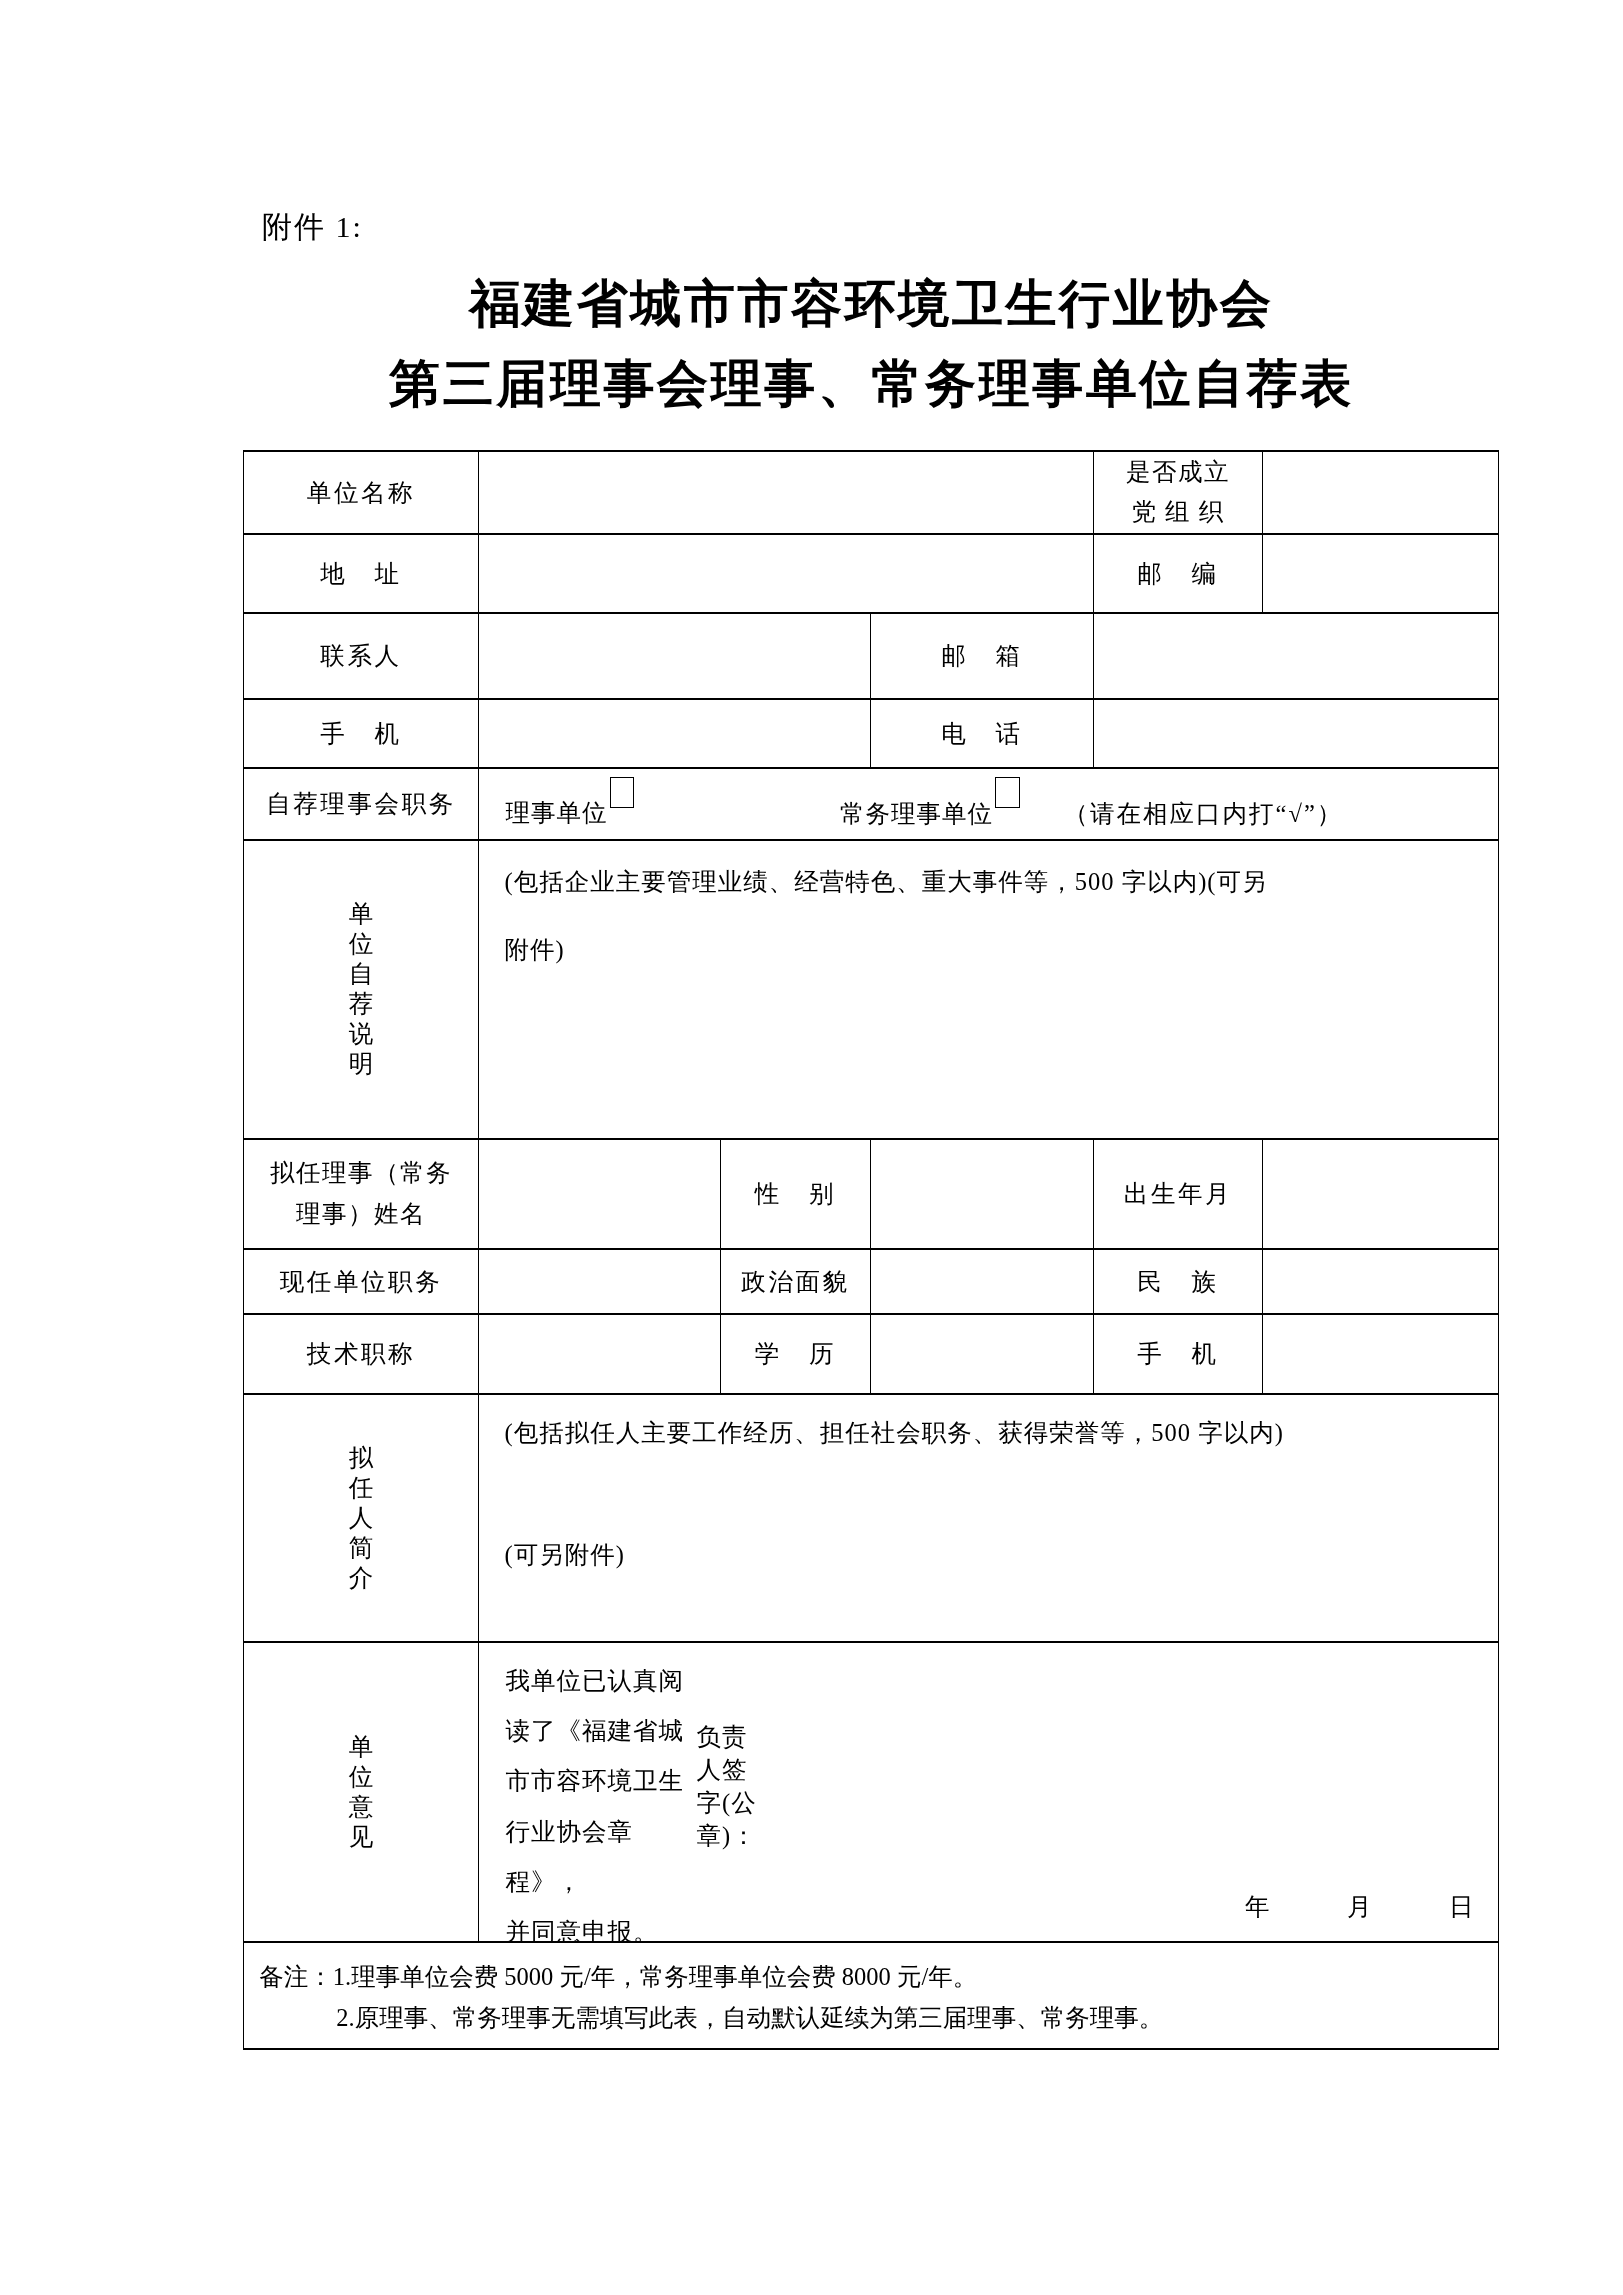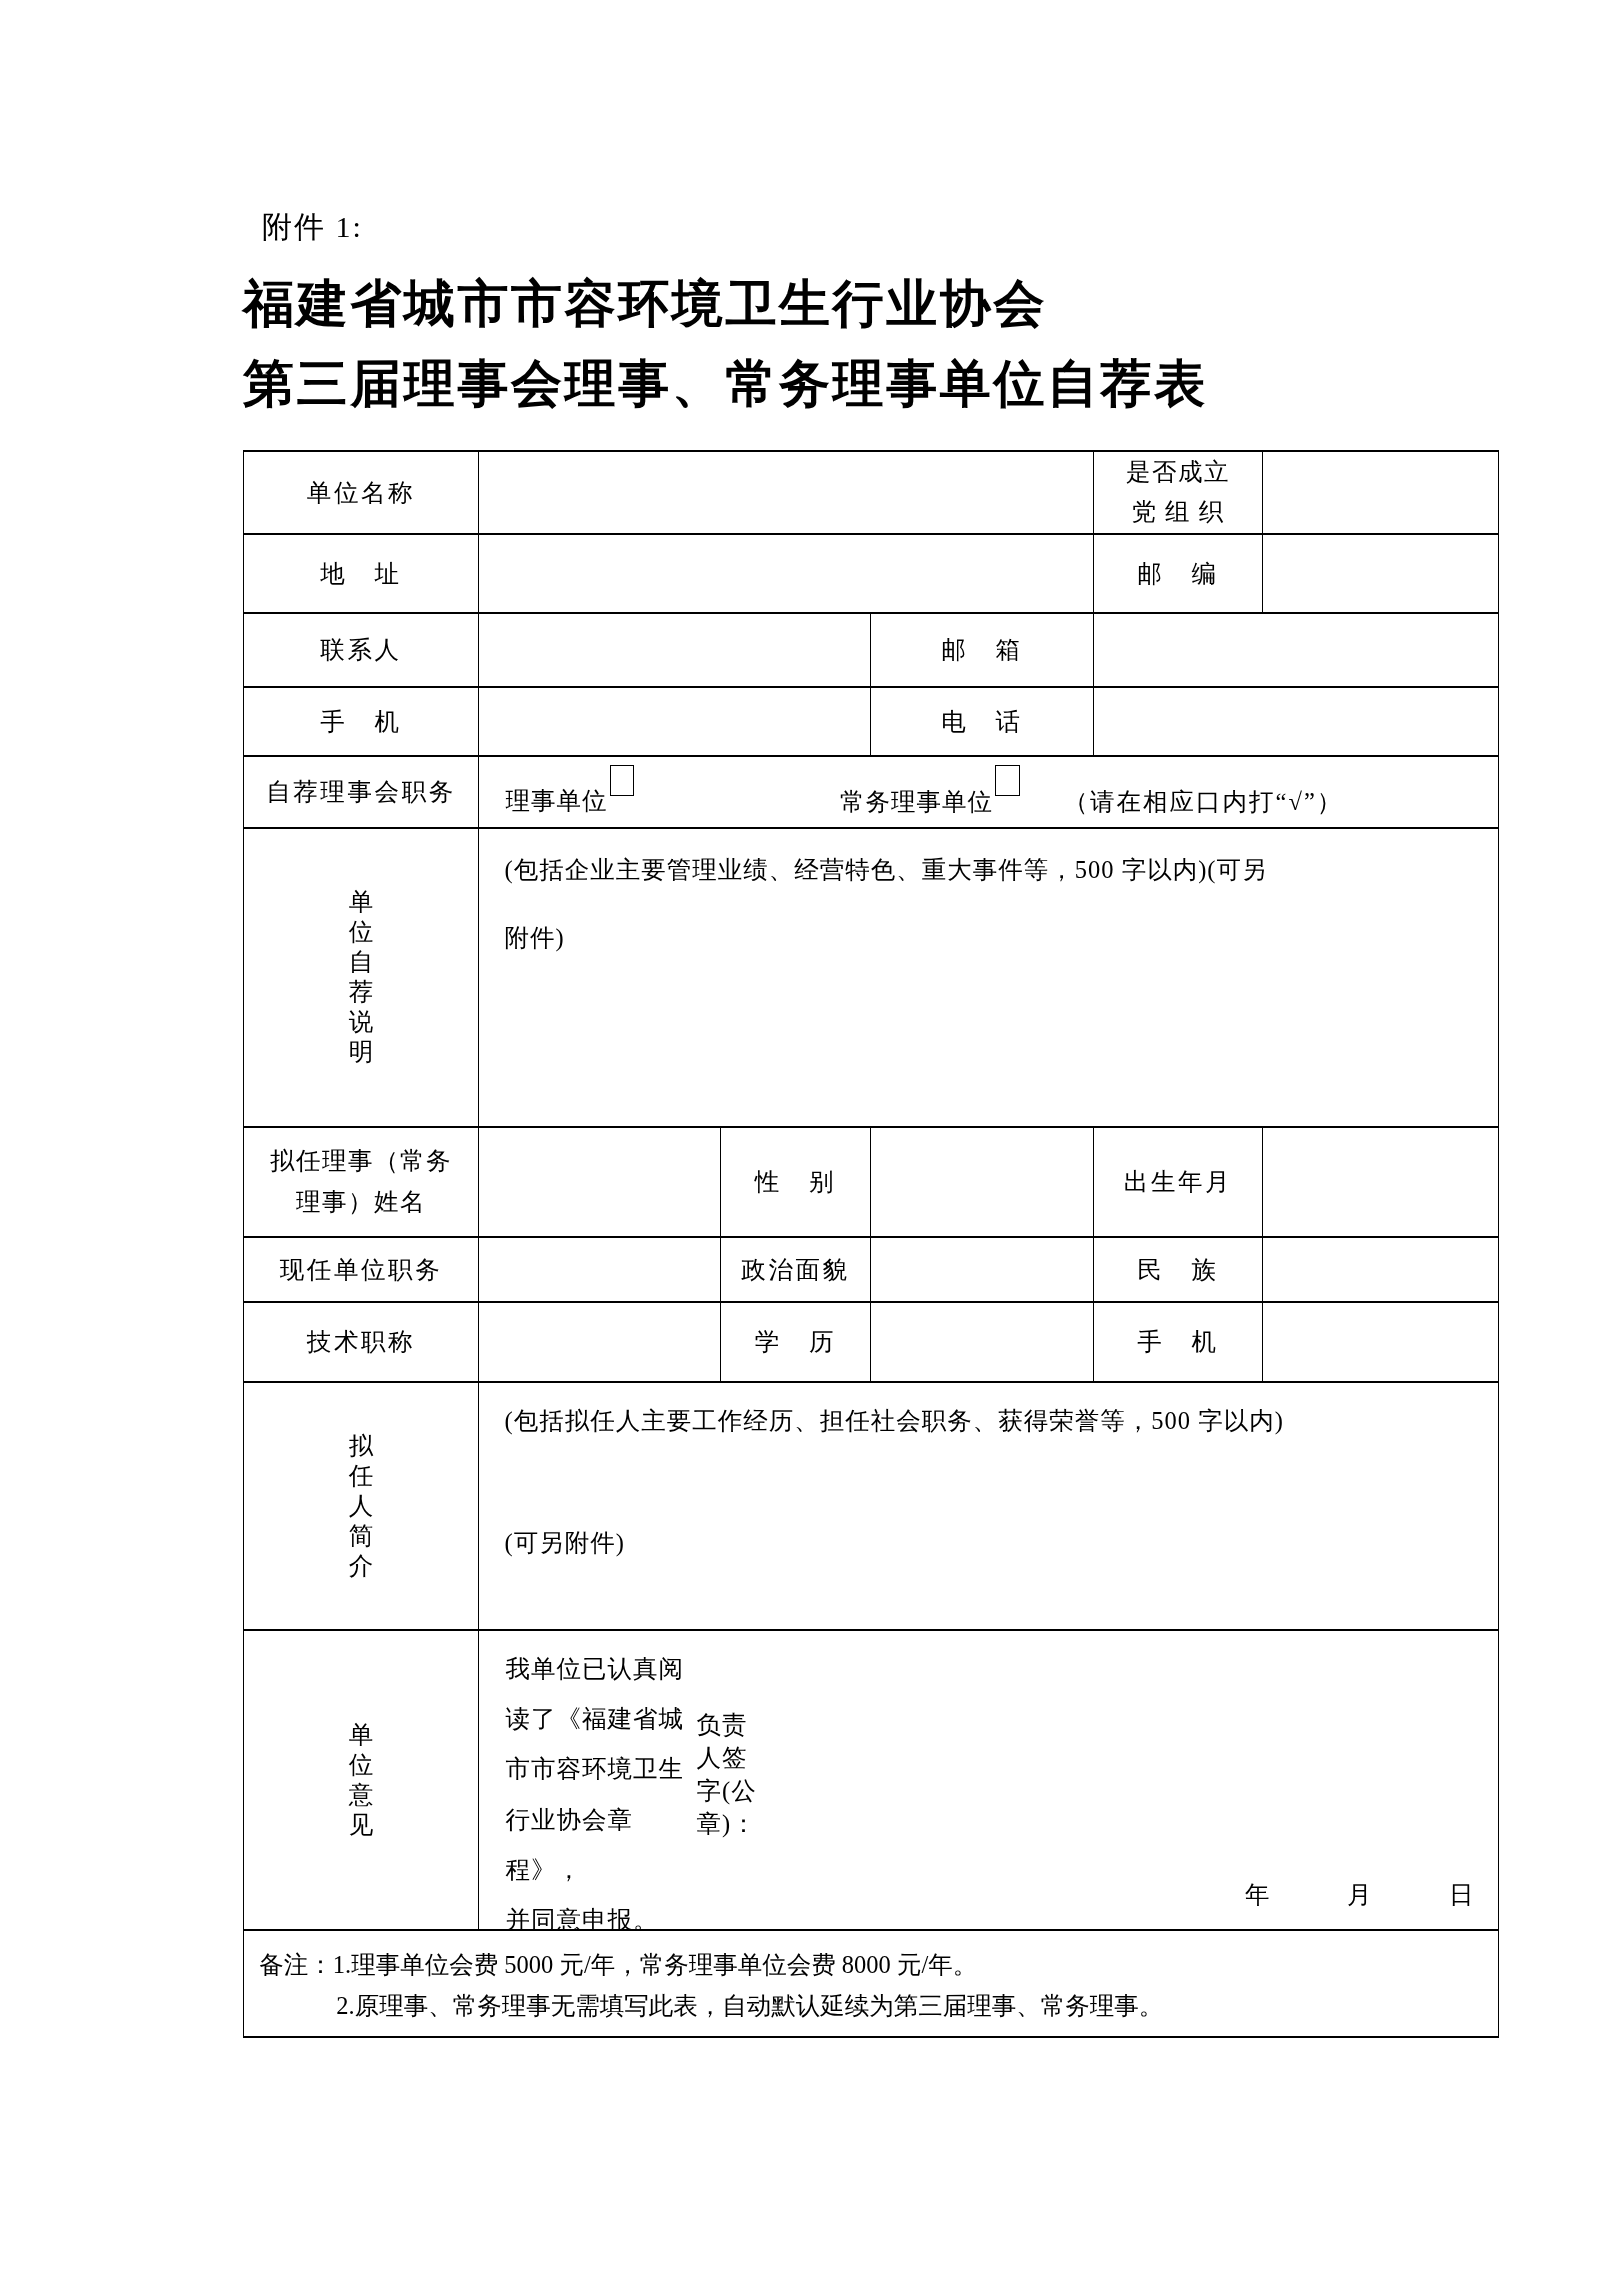--- a/index.html
+++ b/index.html
@@ -3,21 +3,21 @@
 <meta charset="utf-8">
 <style>
   html,body{margin:0;padding:0;}
   body{
     width:1623px;height:2295px;background:#ffffff;color:#000;
     font-family:"Liberation Serif","DejaVu Serif",serif;
     position:relative;overflow:hidden;
   }
   .attachment{position:absolute;left:262px;top:207px;font-size:30px;letter-spacing:2px;}
   .content{position:absolute;left:243px;top:276px;width:1257px;}
-  .title{margin:0;text-align:left;font-weight:bold;font-size:51px;line-height:1.12;letter-spacing:2.6px;}
+  .title{margin:0;text-align:center;font-weight:bold;font-size:51px;line-height:1.12;letter-spacing:2.6px;}
   .title + .title{margin-top:22.5px;}
   table.form{border-collapse:collapse;table-layout:fixed;width:1255px;margin-top:37px;border:1.5px solid #000;}
   td{border:1px solid #000;border-top-width:2.6px;border-bottom-width:2.6px;
      font-size:24.5px;vertical-align:middle;padding:0;overflow:hidden;}
   .lbl{text-align:center;letter-spacing:2.6px;}
   .pre{white-space:pre-line;}
   .two{line-height:1.65;letter-spacing:1.5px;}
   .vl{white-space:pre-line;line-height:30px;letter-spacing:0;}
   .fill{background:#fff;}
   .hintcell{vertical-align:top;text-align:left;padding:7.2px 23.5px 0 25.6px;}
@@ -61,21 +61,21 @@
         <td class="lbl pre two">是否成立
 党 组 织</td>
         <td class="fill"></td>
       </tr>
       <tr style="height:79px">
         <td class="lbl">地　址</td>
         <td class="fill" colspan="3"></td>
         <td class="lbl">邮　编</td>
         <td class="fill"></td>
       </tr>
-      <tr style="height:74px">
+      <tr style="height:86px">
         <td class="lbl">联系人</td>
         <td class="fill" colspan="2"></td>
         <td class="lbl">邮　箱</td>
         <td class="fill" colspan="2"></td>
       </tr>
       <tr style="height:69px">
         <td class="lbl">手　机</td>
         <td class="fill" colspan="2"></td>
         <td class="lbl">电　话</td>
         <td class="fill" colspan="2"></td>

